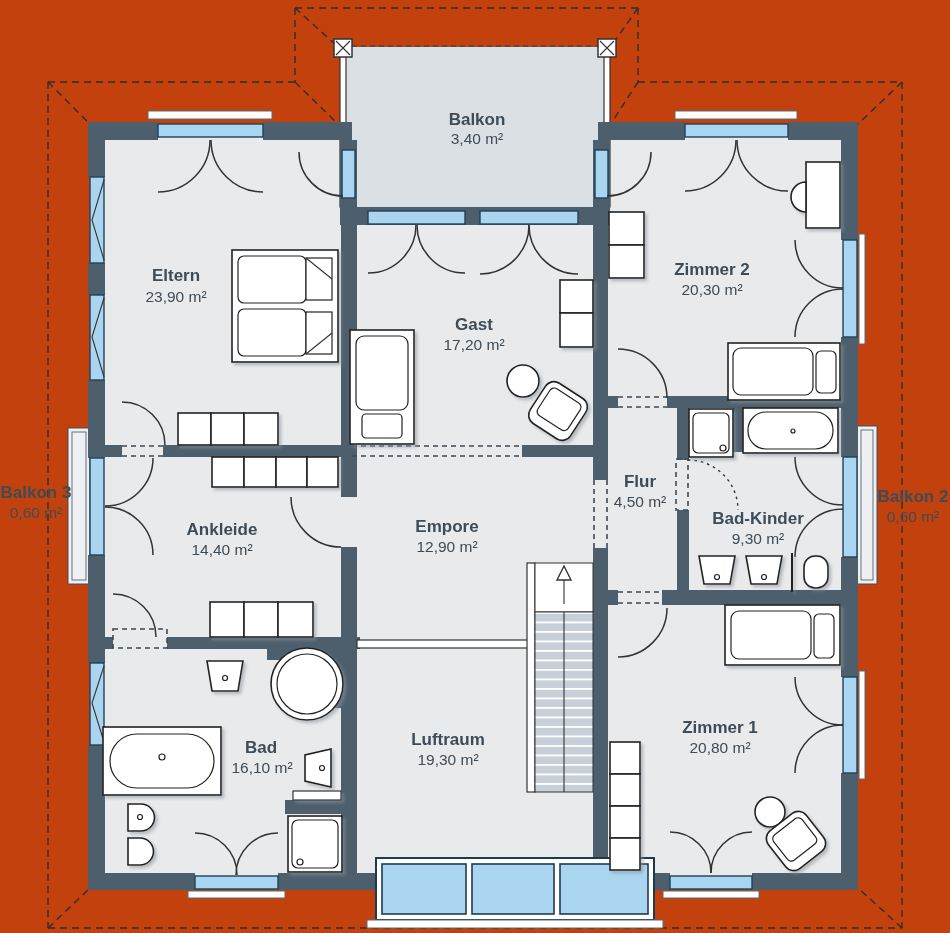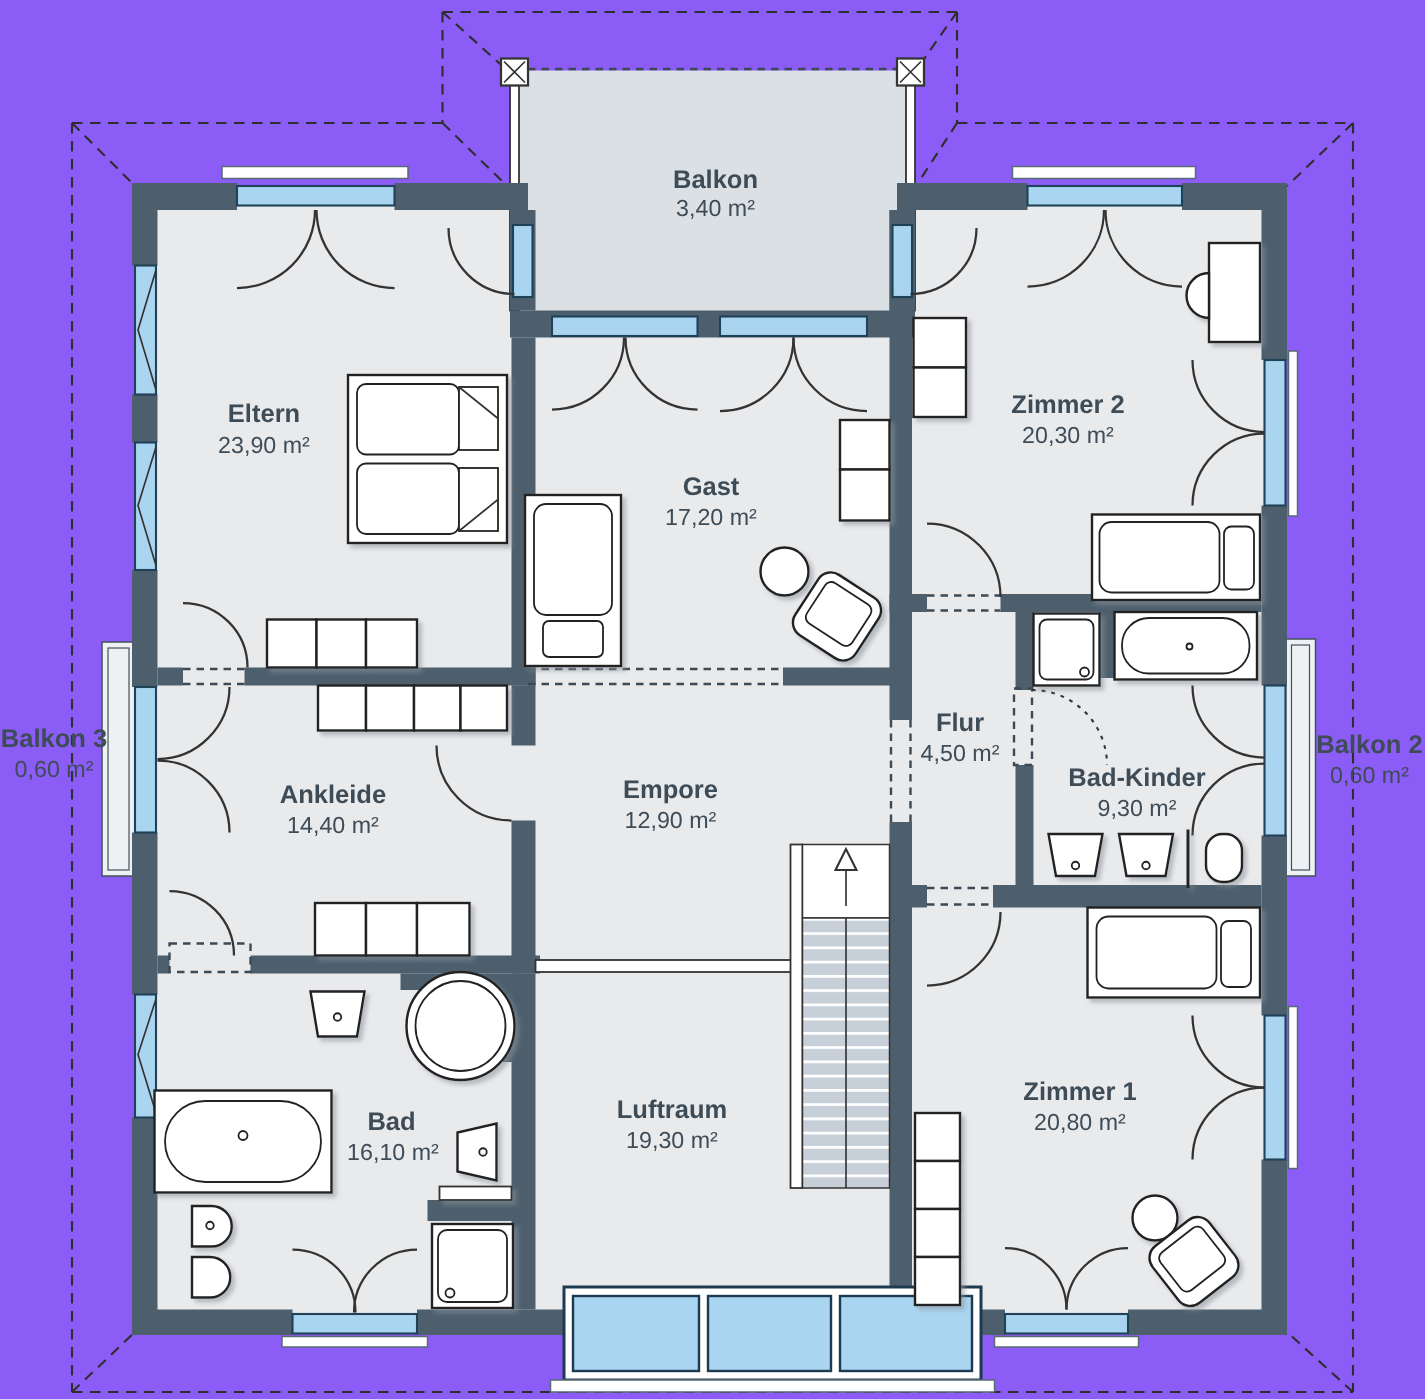--- a/index.html
+++ b/index.html
@@ -1,16 +1,16 @@
 <!DOCTYPE html>
 <html style="--wall: #4d5f6d; --floor: #e9eaec; --balcony: #dbe0e4; --glass: #aad5f0; --step: #c7d0d9; --text: #3e4c57;"><head>
 <meta charset="utf-8">
 <style>
   html,body{margin:0;padding:0;background:#fff;}
-  .plan-wrap{width:950px;height:933px;position:relative;background:#8b5cf6;overflow:hidden;}
+  .plan-wrap{width:950px;height:933px;position:relative;background:#c2410c;overflow:hidden;}
   svg{display:block;}
   .wall{fill:var(--wall,#4d5f6d);}
   .floorA{fill:var(--floor,#e9eaec);}
   .balc{fill:var(--balcony,#dbe0e4);}
   .glass{fill:var(--glass,#aad5f0);stroke:#1f4258;stroke-width:1.4;}
   .bigglass{fill:var(--glass,#aad5f0);stroke:#1d3b50;stroke-width:1.6;}
   .sill{fill:#fff;stroke:#5a6a76;stroke-width:1;}
   .arc{fill:none;stroke:#333;stroke-width:1.5;}
   .thin{fill:none;stroke:#333;stroke-width:1.1;}
   .dash{fill:none;stroke:#3c4a55;stroke-width:1.6;stroke-dasharray:5 4;}

